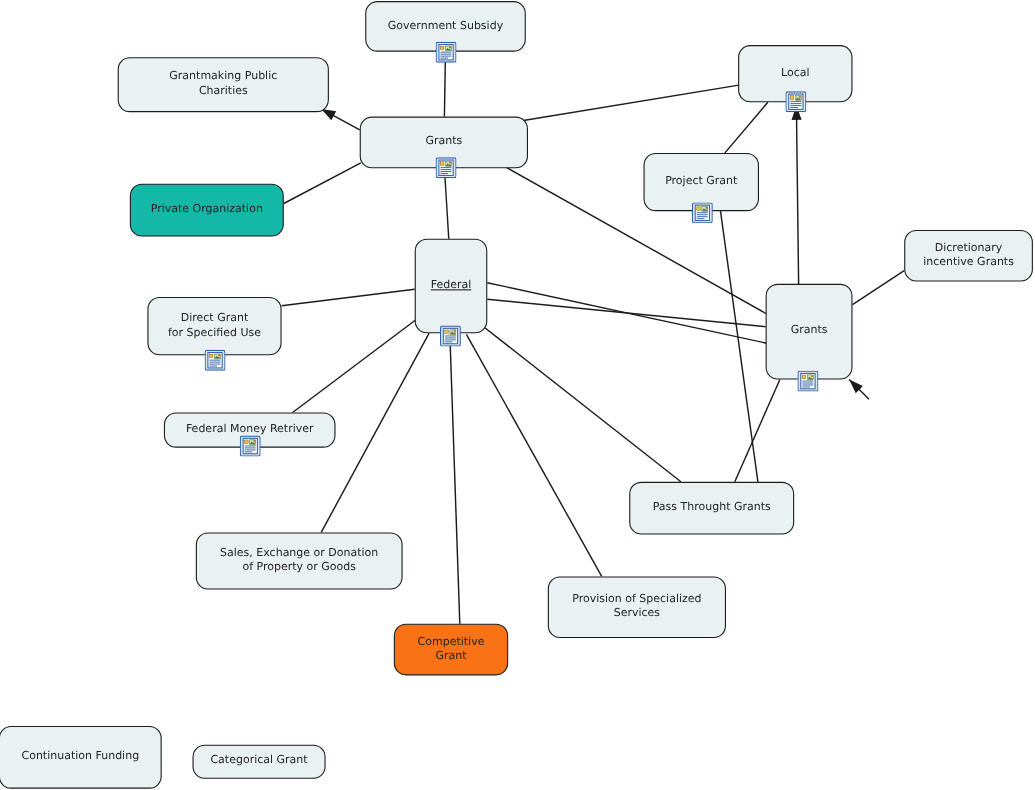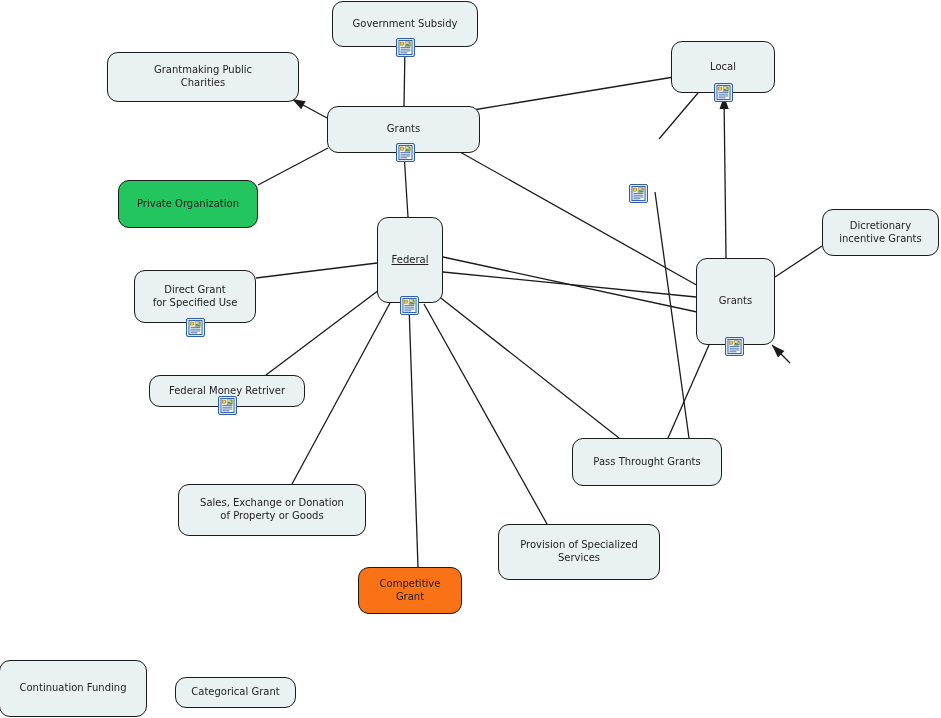--- a/index.html
+++ b/index.html
@@ -136,37 +136,40 @@
         <path d="M9.3 7.6 L10.9 5.4 L12.1 7.0 L13.0 6.1 L14.2 7.9 Z" fill="#4a7a3a"></path>
         <circle cx="13.2" cy="4.9" r="0.8" fill="#d04a3a"></circle>
         <g stroke="#3a66a8" stroke-width="0.9">
           <line x1="4.4" y1="9.4" x2="14.4" y2="9.4"></line>
           <line x1="4.4" y1="11.2" x2="14.4" y2="11.2"></line>
           <line x1="4.4" y1="13.0" x2="14.4" y2="13.0"></line>
           <line x1="4.4" y1="14.8" x2="11.4" y2="14.8"></line>
         </g>
       </svg>
     </span>
+    <div class="node" style="left: 585px; top: 139px; width: 105px; height: 53px; background: rgb(234, 241, 243); border-color: rgb(27, 27, 27);">
+      <span class="node-label">Project Grant</span>
+    </div>
     <span class="doc-icon" style="left: 629px; top: 184px;">
       <svg width="19" height="19" viewBox="0 0 19 19" xmlns="http://www.w3.org/2000/svg">
         <rect x="0.5" y="0.5" width="18" height="18" rx="1.5" fill="#dfe9f5" stroke="#2f5fa8" stroke-width="1"></rect>
         <rect x="3" y="2.5" width="13" height="14" fill="#ffffff" stroke="#3a66a8" stroke-width="1"></rect>
         <rect x="4.4" y="4" width="3.2" height="3.2" fill="#f2c14a" stroke="#8a6a18" stroke-width="0.5"></rect>
         <rect x="9" y="3.8" width="5.4" height="4.4" fill="#cfe0a8" stroke="#5a7a3a" stroke-width="0.5"></rect>
         <path d="M9.3 7.6 L10.9 5.4 L12.1 7.0 L13.0 6.1 L14.2 7.9 Z" fill="#4a7a3a"></path>
         <circle cx="13.2" cy="4.9" r="0.8" fill="#d04a3a"></circle>
         <g stroke="#3a66a8" stroke-width="0.9">
           <line x1="4.4" y1="9.4" x2="14.4" y2="9.4"></line>
           <line x1="4.4" y1="11.2" x2="14.4" y2="11.2"></line>
           <line x1="4.4" y1="13.0" x2="14.4" y2="13.0"></line>
           <line x1="4.4" y1="14.8" x2="11.4" y2="14.8"></line>
         </g>
       </svg>
     </span>
-    <div class="node" style="left: 118px; top: 167px; width: 140px; height: 48px; background: #22c55e; border-color: rgb(27, 27, 27); margin-top: 13px;">
+    <div class="node" style="left: 118px; top: 167px; width: 140px; height: 48px; background: #14b8a6; border-color: rgb(27, 27, 27);">
       <span class="node-label">Private Organization</span>
     </div>
     <div class="node" style="left: 822px; top: 209px; width: 117px; height: 47px; background: rgb(234, 241, 243); border-color: rgb(27, 27, 27);">
       <span class="node-label">Dicretionary
 incentive Grants</span>
     </div>
     <div class="node" style="left: 377px; top: 217px; width: 66px; height: 86px; background: rgb(234, 241, 243); border-color: rgb(27, 27, 27); text-decoration: underline;">
       <span class="node-label">Federal</span>
     </div>
     <span class="doc-icon" style="left: 400px; top: 296px;">

